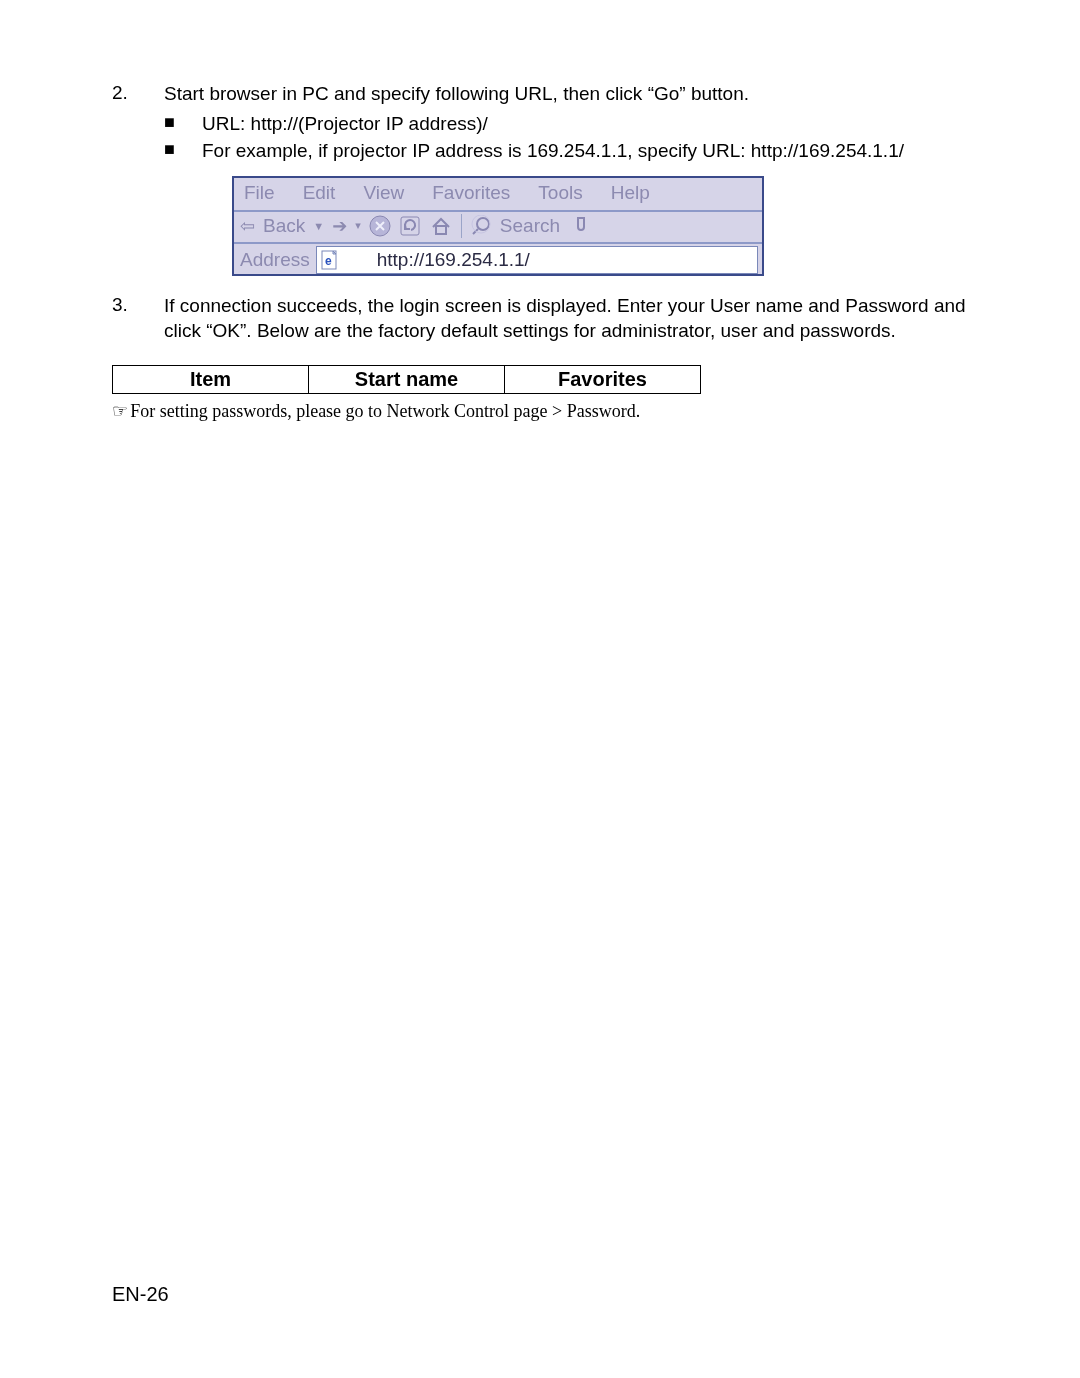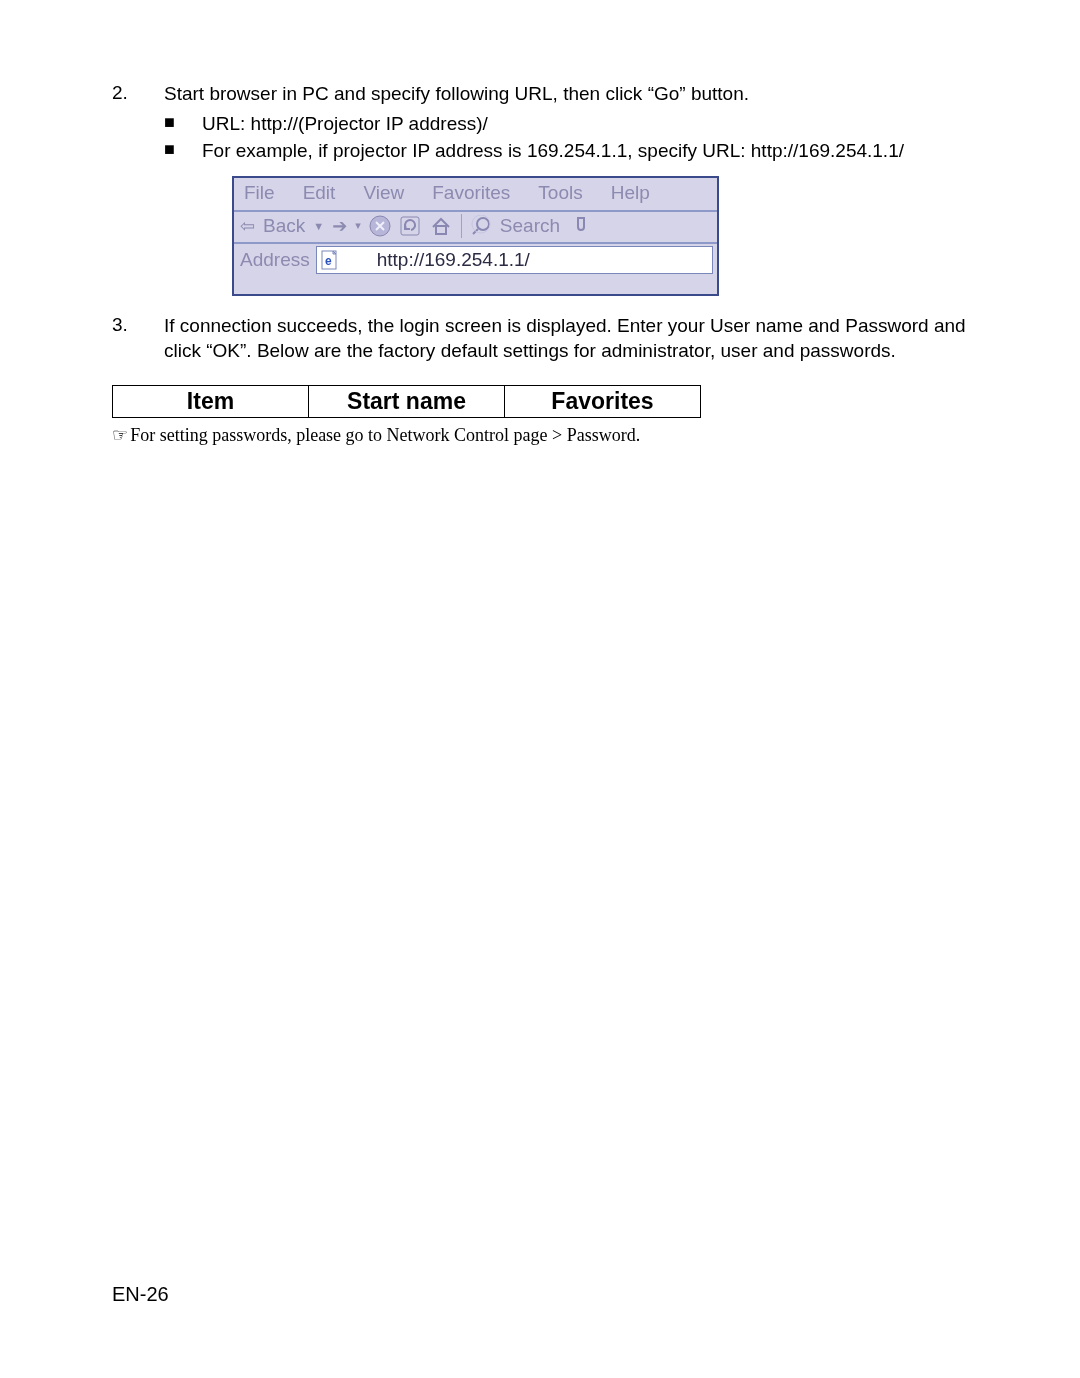--- a/index.html
+++ b/index.html
@@ -47,21 +47,21 @@
   }
   .sub .txt {
     flex: 1;
     font-size: 19px;
     line-height: 1.35;
   }
 
   
   .browser-wrap {
     margin: 12px 0 18px 120px;
-    width: 487px;
+    width: 532px;
     border: 2px solid #3a4a8a;
     box-shadow: 0 0 0 1px #98a7d6 inset;
     background: #fef9c3;
     font-family: Tahoma, Arial, sans-serif;
   }
   .menubar {
     display: flex;
     gap: 28px;
     padding: 4px 8px 6px 10px;
     color: #8c8ab0;
@@ -83,21 +83,21 @@
     font-size: 18px;
     display: inline-block;
   }
   .toolbar .dd { font-size: 11px; }
   .toolbar svg { display: block; }
   .toolbar .sep { width: 1px; height: 24px; background: #9aa4c8; }
   .addrbar {
     display: flex;
     align-items: center;
     gap: 6px;
-    padding: 2px 4px 20px 6px;
+    padding: 2px 4px 0 6px;
     background: #d6d4e8;
     color: #8c8ab0;
     font-size: 19px;
   }
   .addrbar .field {
     background: #fff;
     border: 1px solid #7a88b9;
     flex: 1;
     height: 28px;
     display: flex;
@@ -105,21 +105,21 @@
     padding: 0 4px;
     gap: 6px;
     color: #3a3a5a;
   }
   .addrbar .field .url { color: #2b2b44; font-size: 19px; margin-left: 32px; }
 
   
   .cred-table {
     border-collapse: collapse;
     margin-top: 22px;
-    font-size: 23px;
+    font-size: 20px;
   }
   .cred-table th, .cred-table td {
     border: 1px solid #000;
     padding: 2px 2px;
     text-align: center;
   }
   .cred-table th { font-weight: bold; }
   .cred-table .c1 { width: 196px; }
   .cred-table .c2 { width: 196px; }
   .cred-table .c3 { width: 196px; }

